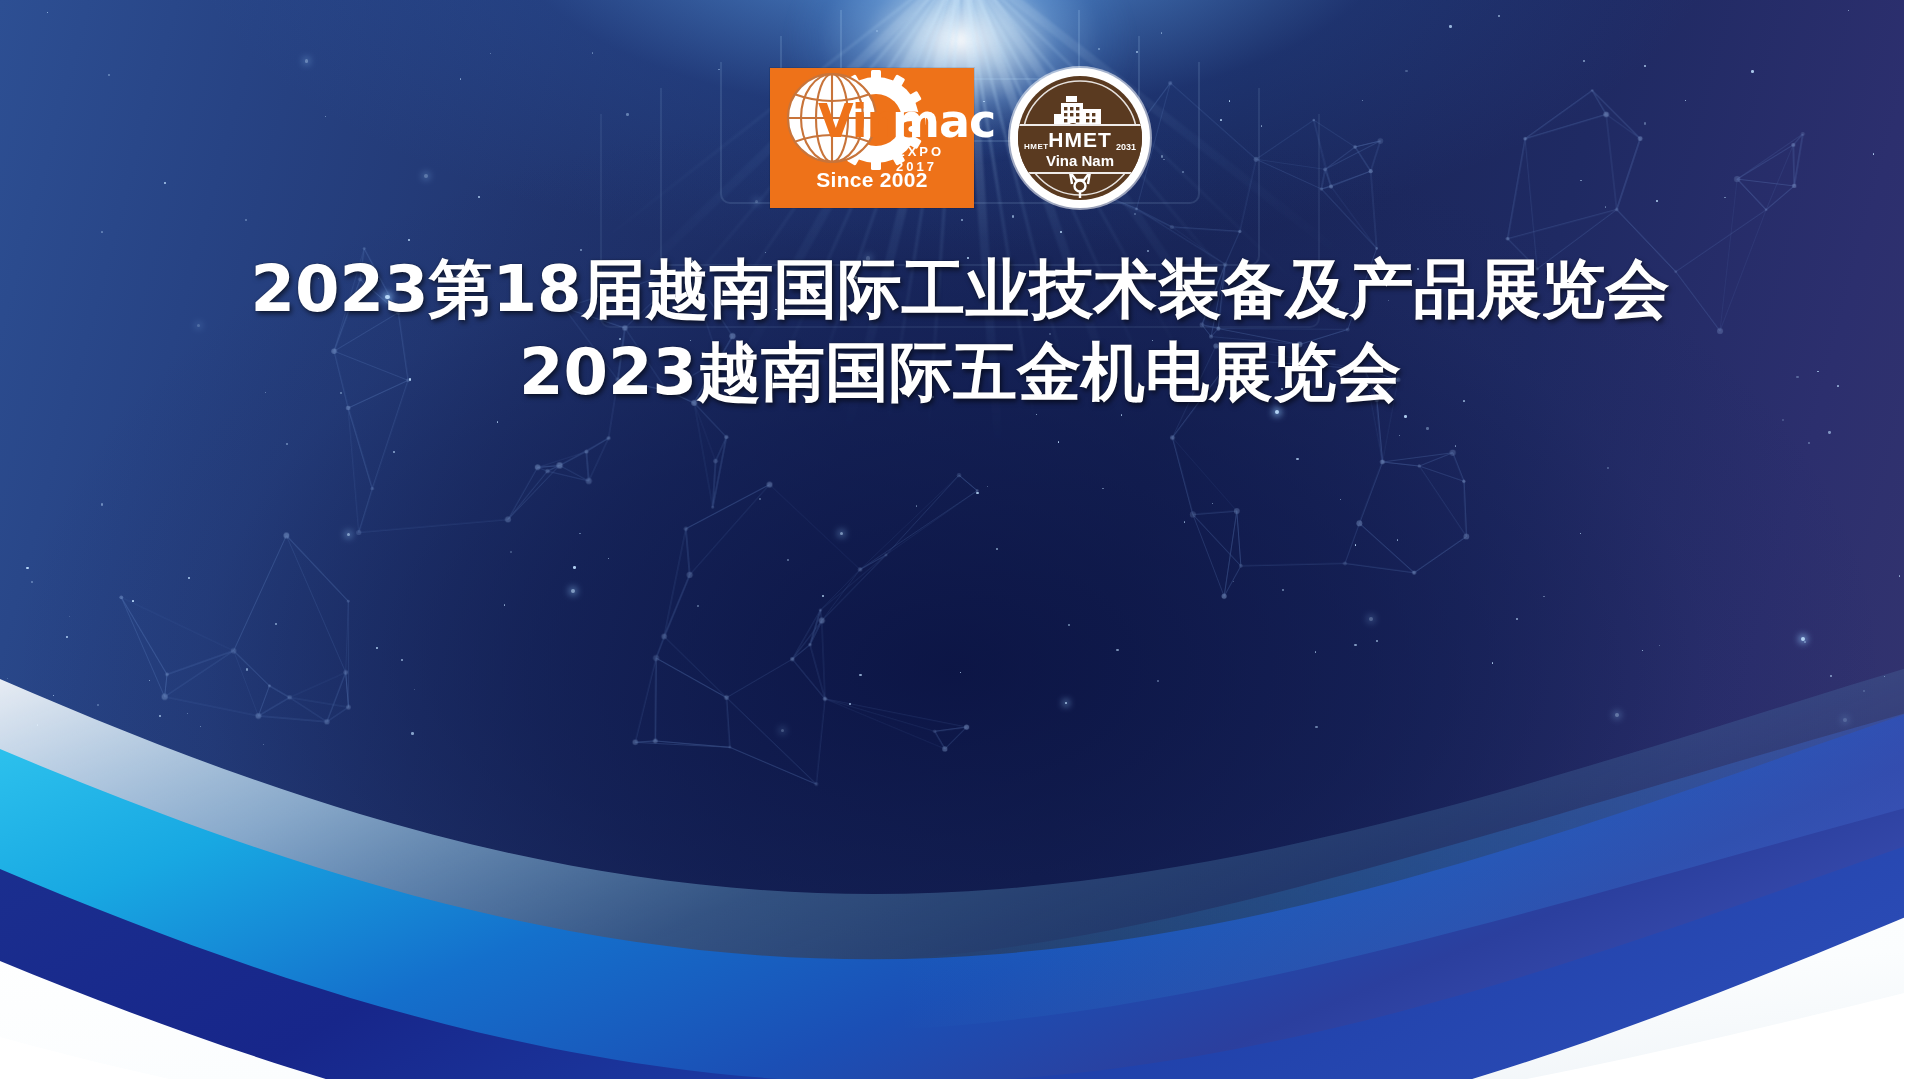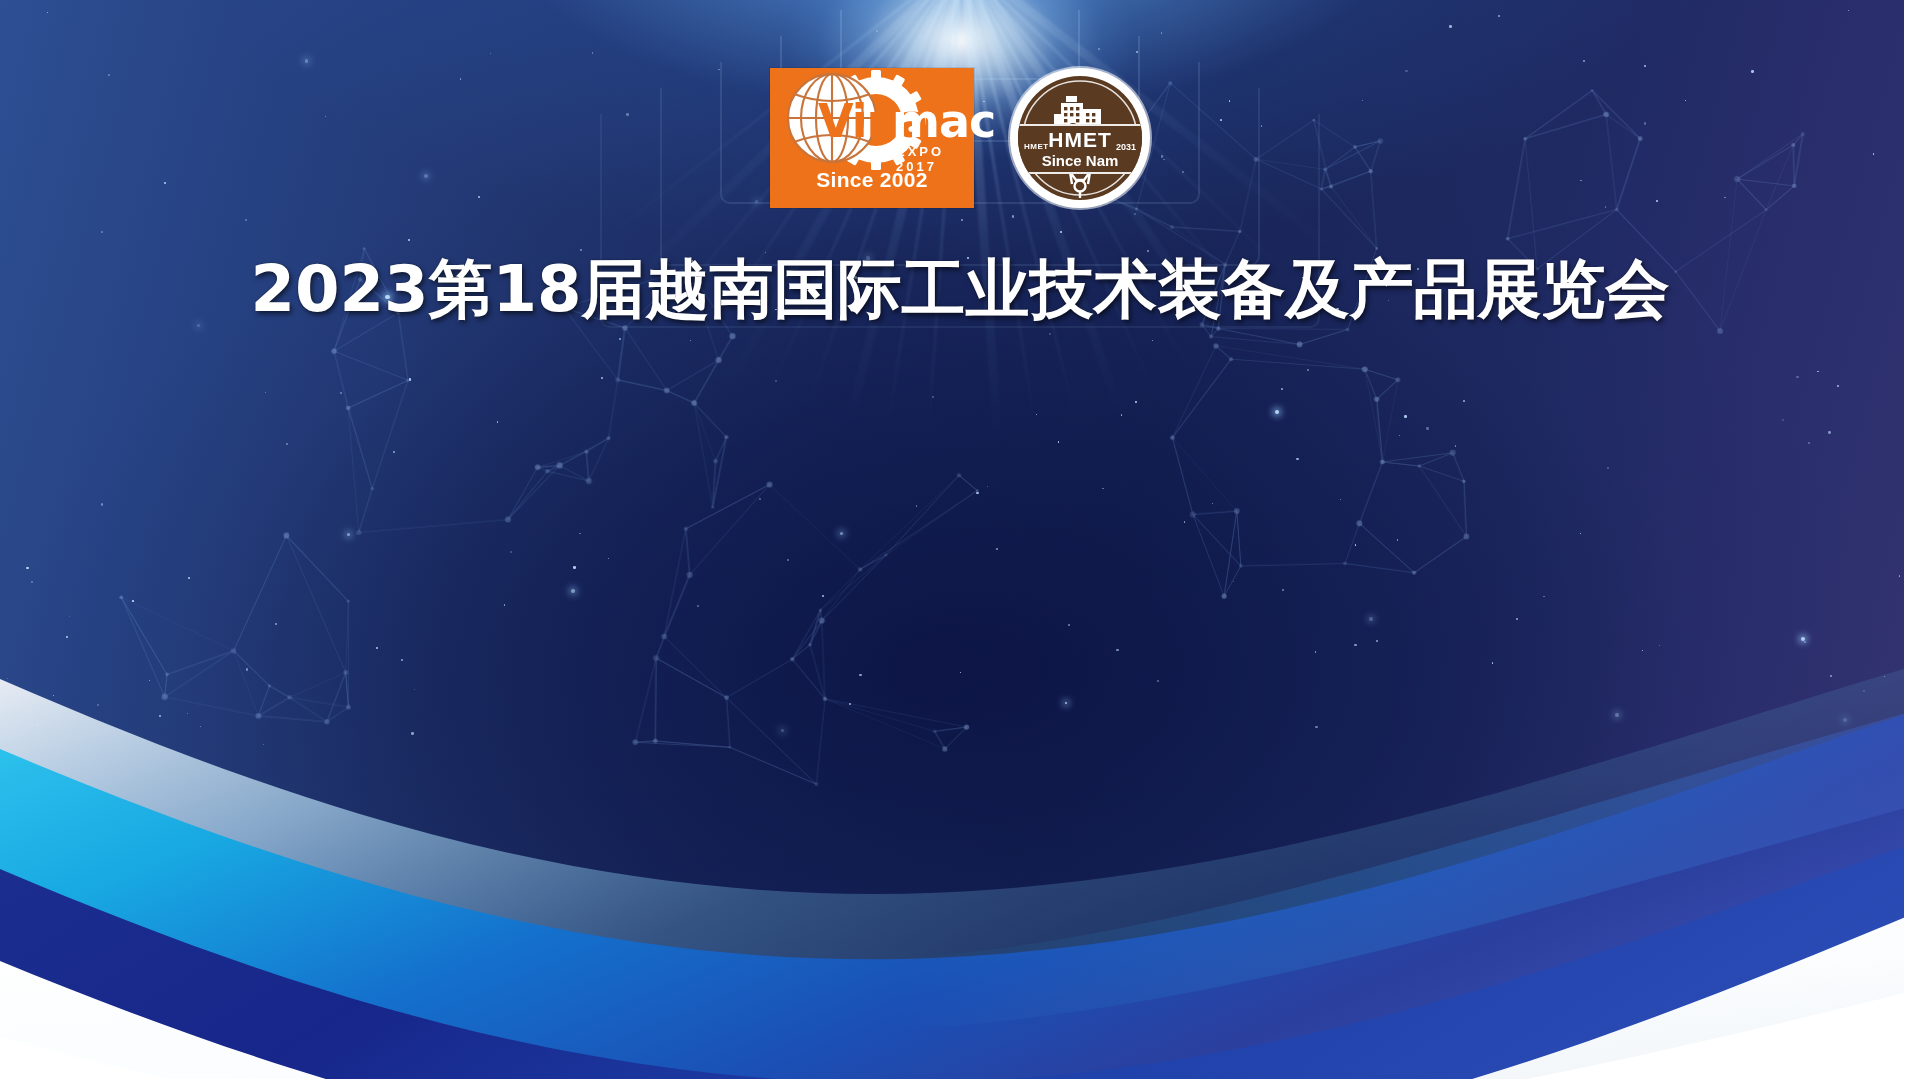--- a/index.html
+++ b/index.html
@@ -947,25 +947,26 @@
 
           <g fill="none" stroke="#ffffff" stroke-width="2.4">
             <path d="M52,96 L54,108 M72,96 L70,108"></path>
             <path d="M52,96 L58,104 L66,104 L72,96"></path>
             <circle cx="62" cy="110" r="5.5"></circle>
             <path d="M62,116 L62,122"></path>
           </g>
         </svg>
         <div class="hmet-band">
           <div class="hmet-name">HMET</div>
-          <div class="hmet-country">Since Nam</div>
+          <div class="hmet-country">Vina Nam</div>
         </div>
         <div class="hmet-expo">HMET</div>
         <div class="hmet-year">2031</div>
       </div>
     </div>
   </div>
 
   <div class="titles">
     <div class="title-line">2023第18届越南国际工业技术装备及产品展览会</div>
+    <div class="title-line">2023越南国际五金机电展览会</div>
   </div>
 
 </div>
 
 </body></html>

